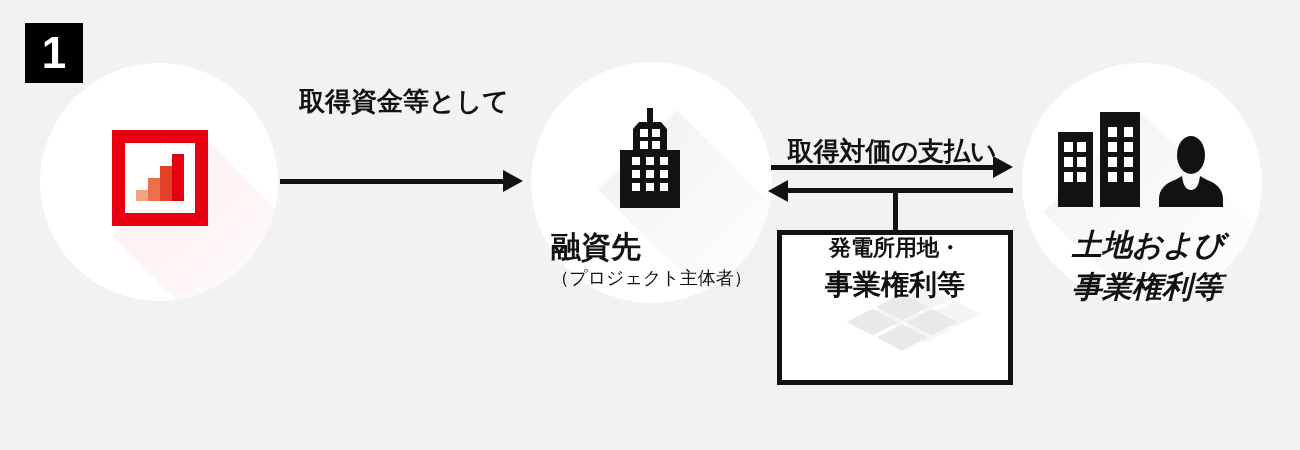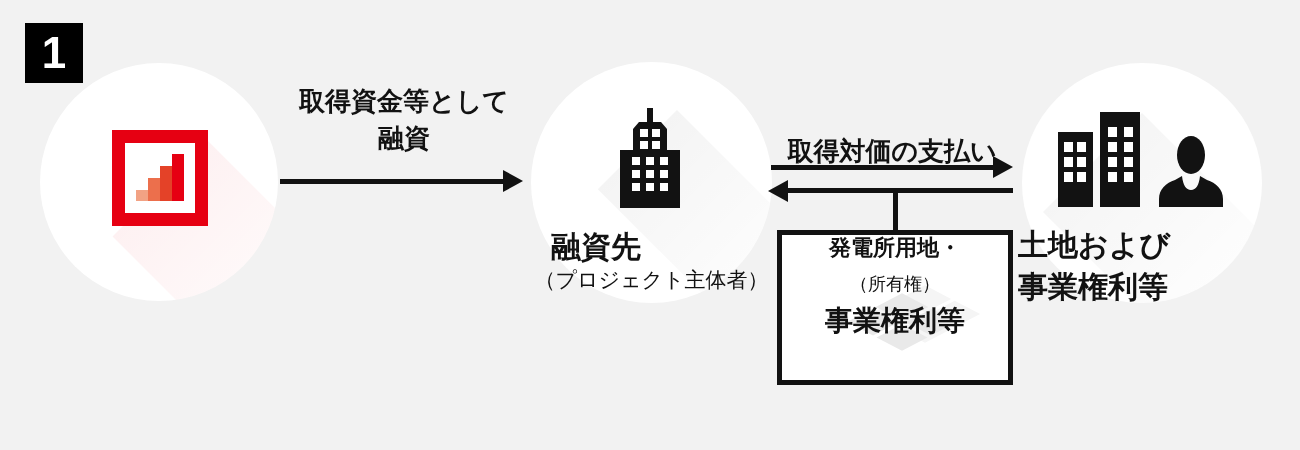--- a/index.html
+++ b/index.html
@@ -53,22 +53,22 @@
   .tri { position:absolute; width:0; height:0; border-style:solid; }
   .tri-right { border-width:11px 0 11px 20px; border-color:transparent transparent transparent var(--ink,#121212); }
   .tri-left  { border-width:11px 20px 11px 0; border-color:transparent var(--ink,#121212) transparent transparent; }
   #loan-head     { left:503px; top:170px; }
   #payment-head  { left:993px; top:156px; }
   #transfer-head { left:768px; top:180px; }
 
   
   .node-title { position:absolute; font-weight:700; font-size:30px; color:var(--ink,#121212); }
   #borrower-title    { left:551px;  top:227px; width:200px; }
-  #borrower-subtitle { position:absolute; left:528px; top:266px; width:247px; text-align:center; font-size:21px; color:var(--ink,#121212); }
-  #holder-title      { left:1018px; top:224px; width:200px; line-height:42px; }
+  #borrower-subtitle { position:absolute; left:528px; top:266px; width:247px; text-align:center; font-size:18px; color:var(--ink,#121212); }
+  #holder-title      { left:1072px; top:224px; width:200px; line-height:42px;font-style:italic; }
 
   
   #transfer-box {
     position:absolute; left:777px; top:230px; width:236px; height:155px;
     box-sizing:border-box; background:#fff; border:5px solid var(--ink,#121212);
   }
   .box-text { position:relative; text-align:center; color:var(--ink,#121212); }
   .box-line1 { font-size:22px; font-weight:700; line-height:26px; }
   .box-line2 { margin-top:11px; font-size:18px; line-height:25px; }
   .box-line3 { margin-top:11px; font-size:28px; font-weight:700; line-height:26px; }
@@ -97,21 +97,20 @@
   </div>
   <div class="logo-frame">
     <div class="logo-bar b0" style="background: rgb(242, 162, 132);"></div>
     <div class="logo-bar b1" style="background: rgb(236, 111, 76);"></div>
     <div class="logo-bar b2" style="background: rgb(228, 66, 40);"></div>
     <div class="logo-bar b3" style="background: rgb(230, 0, 18);"></div>
   </div>
 
   <div class="arrow-label" id="loan-label">
     <div>取得資金等として</div>
-    <div>融資</div>
   </div>
   <div class="hline" id="loan-line"></div>
   <div class="tri tri-right" id="loan-head"></div>
 
   <div class="node" id="node-borrower">
     <div class="longshadow" id="shadow-borrower"></div>
   </div>
   <svg class="icon-svg" id="building-icon" viewBox="0 0 60 100">
     <g fill="currentColor">
       <rect x="27" y="0" width="6" height="16"></rect>
@@ -156,21 +155,20 @@
     </div>
     <div class="watermark-wrap" id="watermark-main">
       <div class="watermark">
           <div></div>
           <div></div>
           <div></div>
           <div></div>
         </div>
     </div>
     <div class="box-text box-line1">発電所用地・</div>
-    <div class="box-text box-line2">（所有権）</div>
     <div class="box-text box-line3">事業権利等</div>
   </div>
 
   <div class="node" id="node-holder">
     <div class="longshadow" id="shadow-holder"></div>
   </div>
   <svg class="icon-svg" id="holder-icon" viewBox="0 0 165 95">
     <g fill="currentColor">
       <rect x="0" y="20" width="35" height="75"></rect>
       <rect x="42" y="0" width="40" height="95"></rect>

